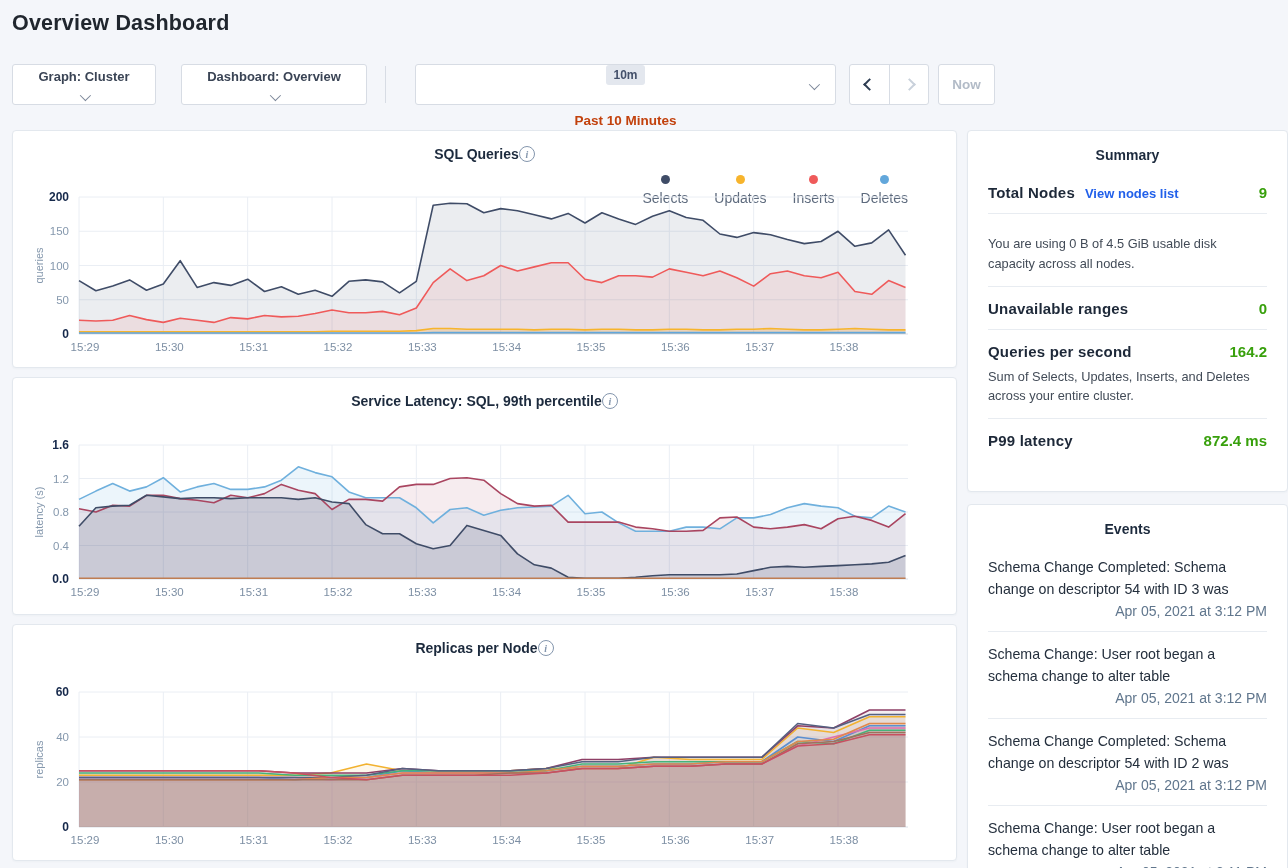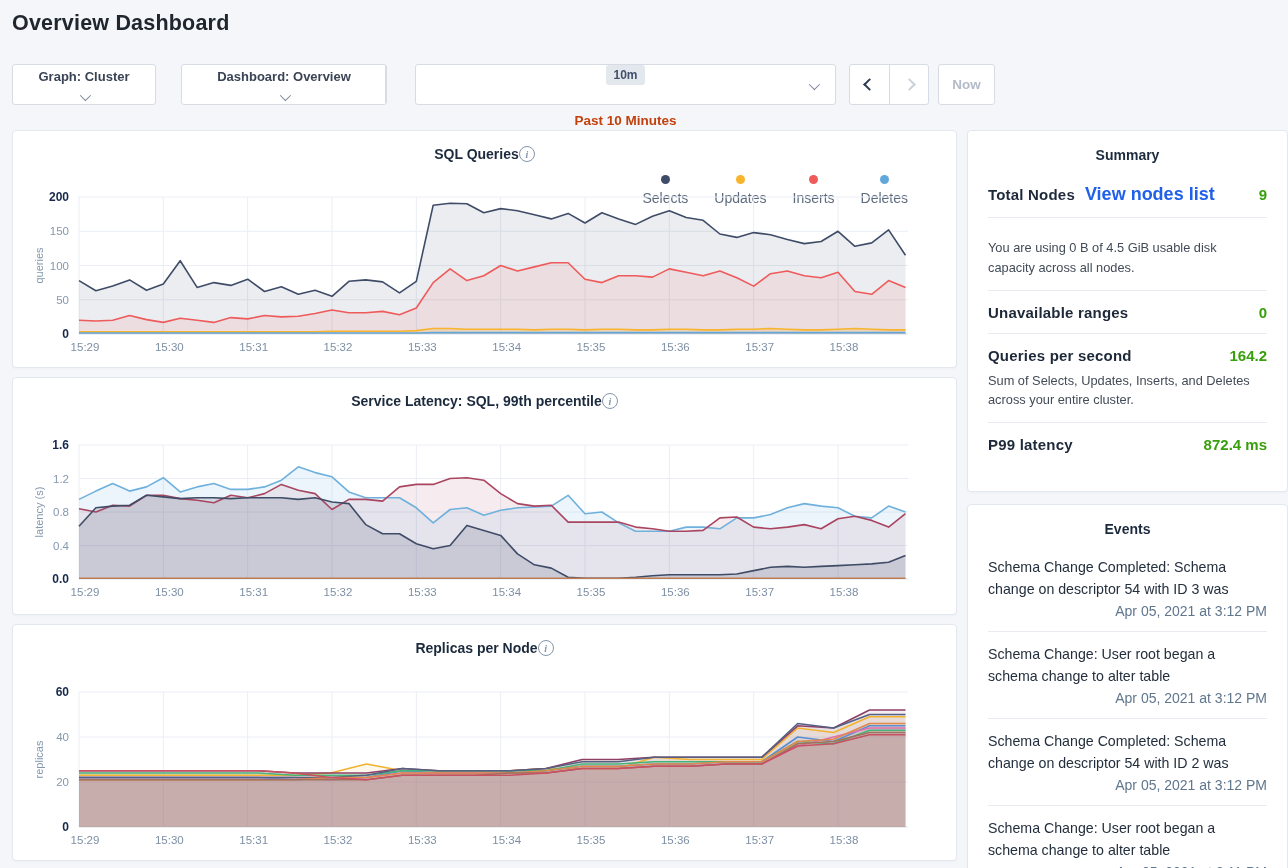--- a/index.html
+++ b/index.html
@@ -40,41 +40,41 @@
   .legend-dot { width:9px; height:9px; border-radius:50%; }
   .chart-svg { position:absolute; left:0; top:60px; }
 
   
   .summary-panel { left:967px; top:130px; width:321px; height:362px; padding:16px 20px 0; }
   .side-title { text-align:center; font-size:14px; font-weight:700; color:#1c2a3d; padding-bottom:8px; }
   .srow { padding:13px 0 12px; border-bottom:1px solid #e8ecf1; }
   .srow:last-child { border-bottom:none; }
   .srow-main { display:flex; align-items:baseline; gap:10px; }
   .srow-label { font-size:15px; font-weight:700; color:#1d2838; letter-spacing:.2px; }
-  .srow-link { font-size:18px; font-weight:700; color:#2160ea; cursor:pointer; }
+  .srow-link { font-size:13px; font-weight:700; color:#2160ea; cursor:pointer; }
   .srow-value { margin-left:auto; font-size:15px; font-weight:700; color:#38a00c; }
   .srow-caption { margin-top:7px; font-size:12.8px; color:#424b57; line-height:1.55; }
 
   
   .events-panel { left:967px; top:504px; width:321px; height:384px; padding:16px 20px 0; overflow:hidden; }
   .event-item { padding:11px 0 12px; border-bottom:1px solid #e8ecf1; }
   .event-item:last-child { border-bottom:none; }
   .event-text { font-size:14.2px; color:#242f3d; line-height:1.55; max-width:258px; cursor:pointer; }
   .event-time { margin-top:3px; font-size:14px; color:#60768d;text-align:right; }
 </style>
 </head>
 <body>
 
 <h1 class="abs page-title">Overview Dashboard</h1>
 
 <div class="abs btn" style="left:12px;top:64px;width:144px;">
   <span>Graph: Cluster</span>
   <span class="chev-down"></span>
 </div>
-<div class="abs btn" style="left:181px;top:64px;width:206px;">
+<div class="abs btn" style="left:181px;top:64px;width:186px;">
   <span>Dashboard: Overview</span>
   <span class="chev-down"></span>
 </div>
 <div class="abs vdiv" style="left:385px;top:66px;"></div>
 <div class="abs btn time-picker" style="left:415px;top:64px;width:421px;">
   <span class="time-badge">10m</span>
   <span class="time-label">Past 10 Minutes</span>
   <span class="chev-down"></span>
 </div>
 <div class="abs arrow-group" style="left:849px;top:64px;">

